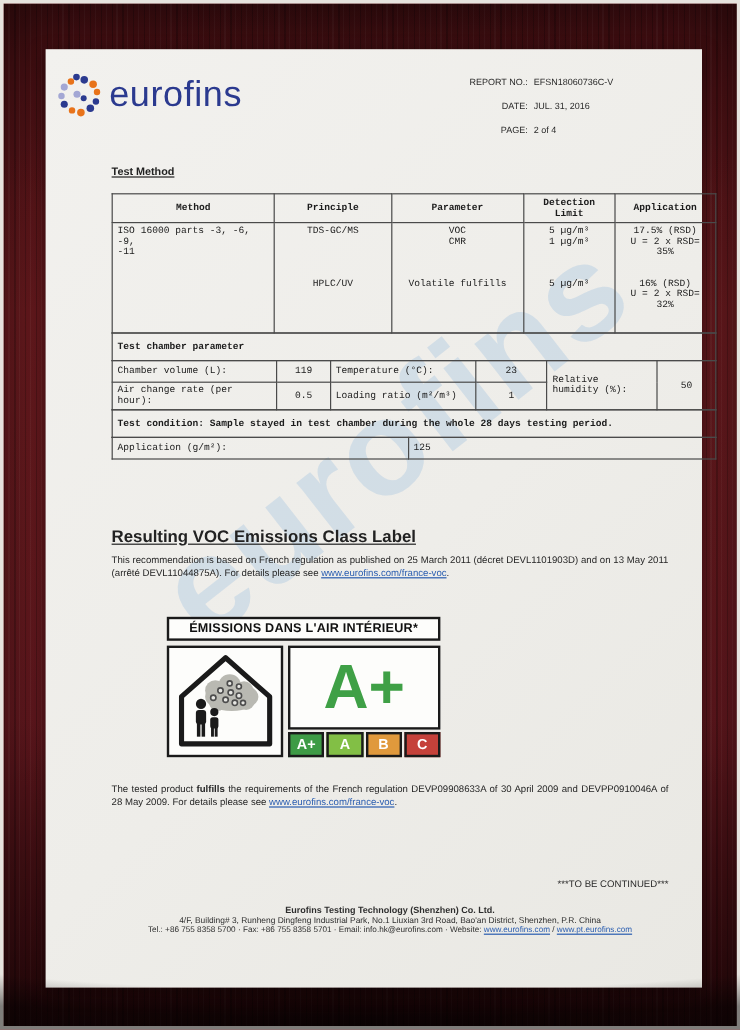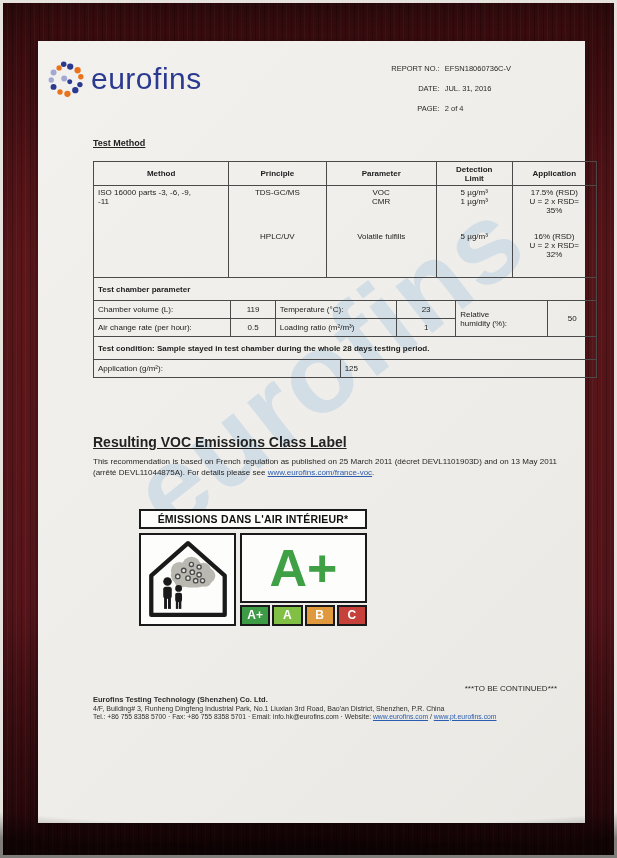--- a/index.html
+++ b/index.html
@@ -31,21 +31,21 @@
   .logo-text{font-size:30px;letter-spacing:0.5px;line-height:34px;}
   .report-info{margin-left:auto;margin-right:46px;display:grid;grid-template-columns:auto auto;column-gap:5px;
     font-size:7.5px;line-height:20px;color:#2a2a2a;}
   .report-info .lab{text-align:right;}
   
   .tm-title{margin-top:15px;font-size:9px;font-weight:bold;text-decoration:underline;}
   
   .tables{margin-top:13px;}
   .t{border-collapse:collapse;width:504px;table-layout:fixed;font-size:8px;color:#1c1c1c;}
   .t + .t{margin-top:-1px;}
-  .t td,.t th{border:1px solid #4a4a4a;padding:2px 4px;vertical-align:top;box-sizing:border-box;}
+  .t td,.t th{border:1px solid #4a4a4a;padding:2px 4px;vertical-align:top;box-sizing:border-box;font-family:Liberation Mono, monospace;}
   .t th{font-weight:bold;text-align:center;vertical-align:middle;height:24px;}
   .pre{white-space:pre-line;}
   .ctr{text-align:center;}
   .data-row td{height:92px;margin-left:24px;}
   .grp1{height:44px;}
   .sec td{font-weight:bold;height:23px;vertical-align:middle;}
   .chamber td{height:18px;vertical-align:middle;}
   .app td{height:18px;vertical-align:middle;}
   
   .voc-title{margin-top:56px;font-size:14px;font-weight:bold;text-decoration:underline;}
@@ -60,21 +60,21 @@
   .lg-house{box-sizing:border-box;width:97px;border:2px solid #1a1a1a;background:#fdfdfb;
     display:flex;align-items:center;justify-content:center;}
   .lg-right{width:127px;margin-left:4px;display:flex;flex-direction:column;}
   .lg-big{box-sizing:border-box;border:2px solid #1a1a1a;background:#fdfdfb;height:70px;
     display:flex;align-items:center;justify-content:center;font-weight:bold;font-size:52px;line-height:1;}
   .lg-scale{display:flex;gap:2px;margin-top:2px;height:21px;}
   .lg-cell{box-sizing:border-box;flex:1;border:2px solid #1a1a1a;display:flex;align-items:center;justify-content:center;
     color:#fff;font-weight:bold;font-size:12px;}
   
   .continued{margin-top:58px;text-align:right;font-size:8px;color:#2a2a2a;}
-  .footer{margin-top:2px;text-align:left;color:#2e2e2e;}
+  .footer{margin-top:13px;text-align:center;color:#2e2e2e;}
   .f-company{font-size:7.5px;font-weight:bold;}
   .f-addr{font-size:7px;margin-top:1px;}
   .f-tel{font-size:6.8px;margin-top:1px;}
 </style>
 </head>
 <body>
 
 <div class="photo">
   <div class="page">
     <div class="watermark">eurofins</div>
@@ -274,20 +274,21 @@
                   <span>B</span>
                 </div>
               <div class="lg-cell" style="background-color: rgb(197, 65, 58);">
                   <span>C</span>
                 </div>
             </div>
           </div>
         </div>
       </div>
 
+      <p class="para" style="margin-top:21px"><span>The tested product </span><span class="b">fulfills</span><span> the requirements of the French regulation DEVP09908633A of 30 April 2009 and DEVPP0910046A of 28 May 2009. For details please see </span><a class="lnk">www.eurofins.com/france-voc</a><span>.</span></p>
 
       <div class="continued">***TO BE CONTINUED***</div>
 
       <div class="footer">
         <div class="f-company">Eurofins Testing Technology (Shenzhen) Co. Ltd.</div>
         <div class="f-addr">4/F, Building# 3, Runheng Dingfeng Industrial Park, No.1 Liuxian 3rd Road, Bao'an District, Shenzhen, P.R. China</div>
         <div class="f-tel"><span>Tel.: +86 755 8358 5700 · Fax: +86 755 8358 5701 · Email: info.hk@eurofins.com · Website: </span><a class="lnk">www.eurofins.com</a><span> / </span><a class="lnk">www.pt.eurofins.com</a></div>
       </div>
 
     </div>

